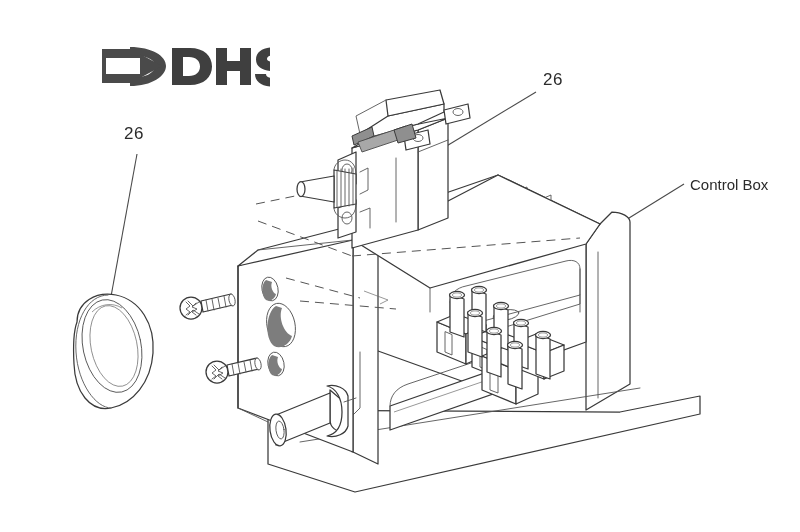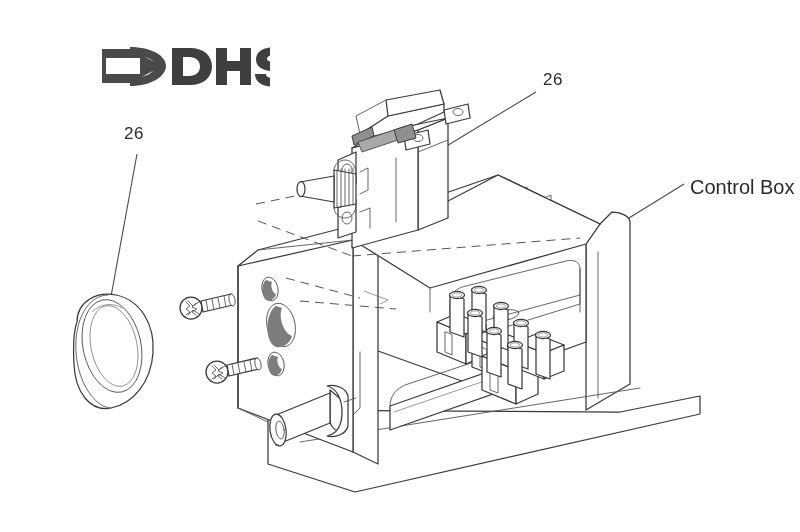--- a/index.html
+++ b/index.html
@@ -4,21 +4,21 @@
 <style>
   html,body{margin:0;padding:0;background:#fff;}
   body{width:800px;height:532px;position:relative;overflow:hidden;
        font-family:"Liberation Sans", sans-serif;background:#ffffff;}
   #stage{position:absolute;left:0;top:12px;width:800px;height:532px;}
   svg#art{position:absolute;left:0;top:0;width:800px;height:532px;}
   .lbl{position:absolute;color:#2b2b2b;font-family:"Liberation Sans", sans-serif;
        white-space:nowrap;user-select:none;}
   #label-26-right{left:543px;top:58px;font-size:17px;letter-spacing:.5px;}
   #label-26-left{left:124px;top:112px;font-size:17px;letter-spacing:.5px;}
-  #label-control-box{left:690px;top:164px;font-size:20px;}
+  #label-control-box{left:690px;top:164px;font-size:15px;}
   #logo{position:absolute;left:100px;top:31px;width:170px;height:47px;}
 </style>
 </head>
 <body>
 
 <div id="stage">
 
   <svg id="logo" viewBox="0 0 170 47">
     <g fill="#4a4a4a">
       <path d="M2 6 h40 v9 h-36 v16 h36 v9 h-40 z"></path>

